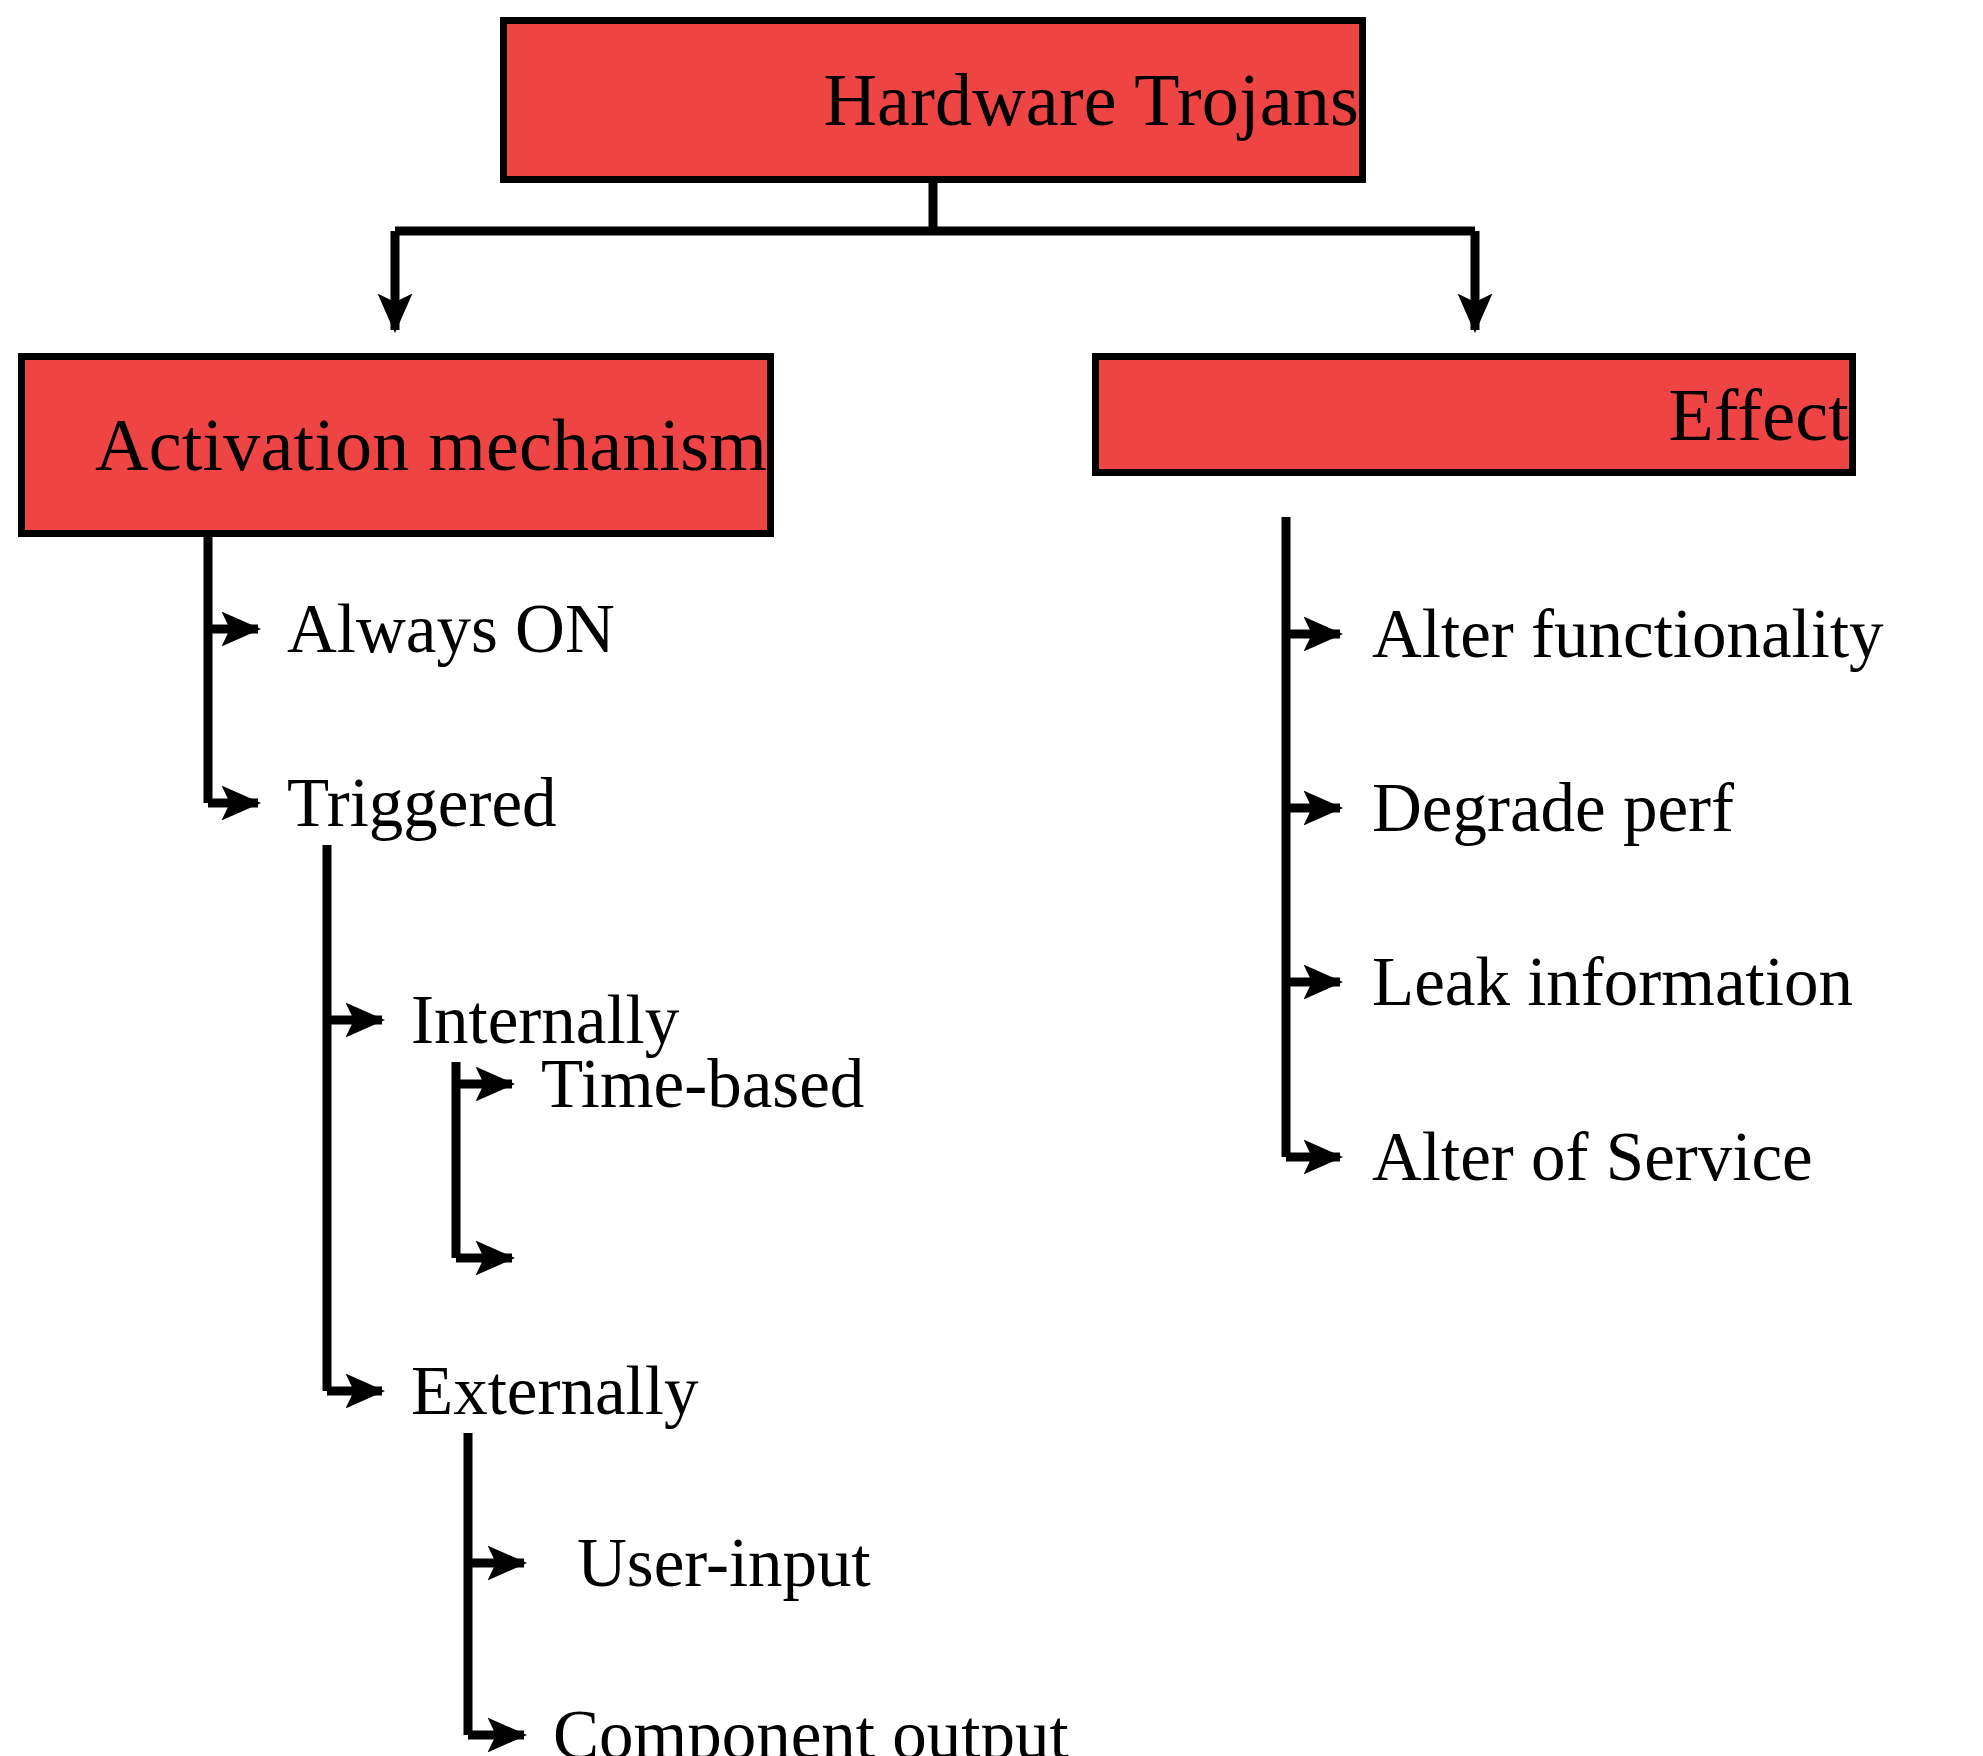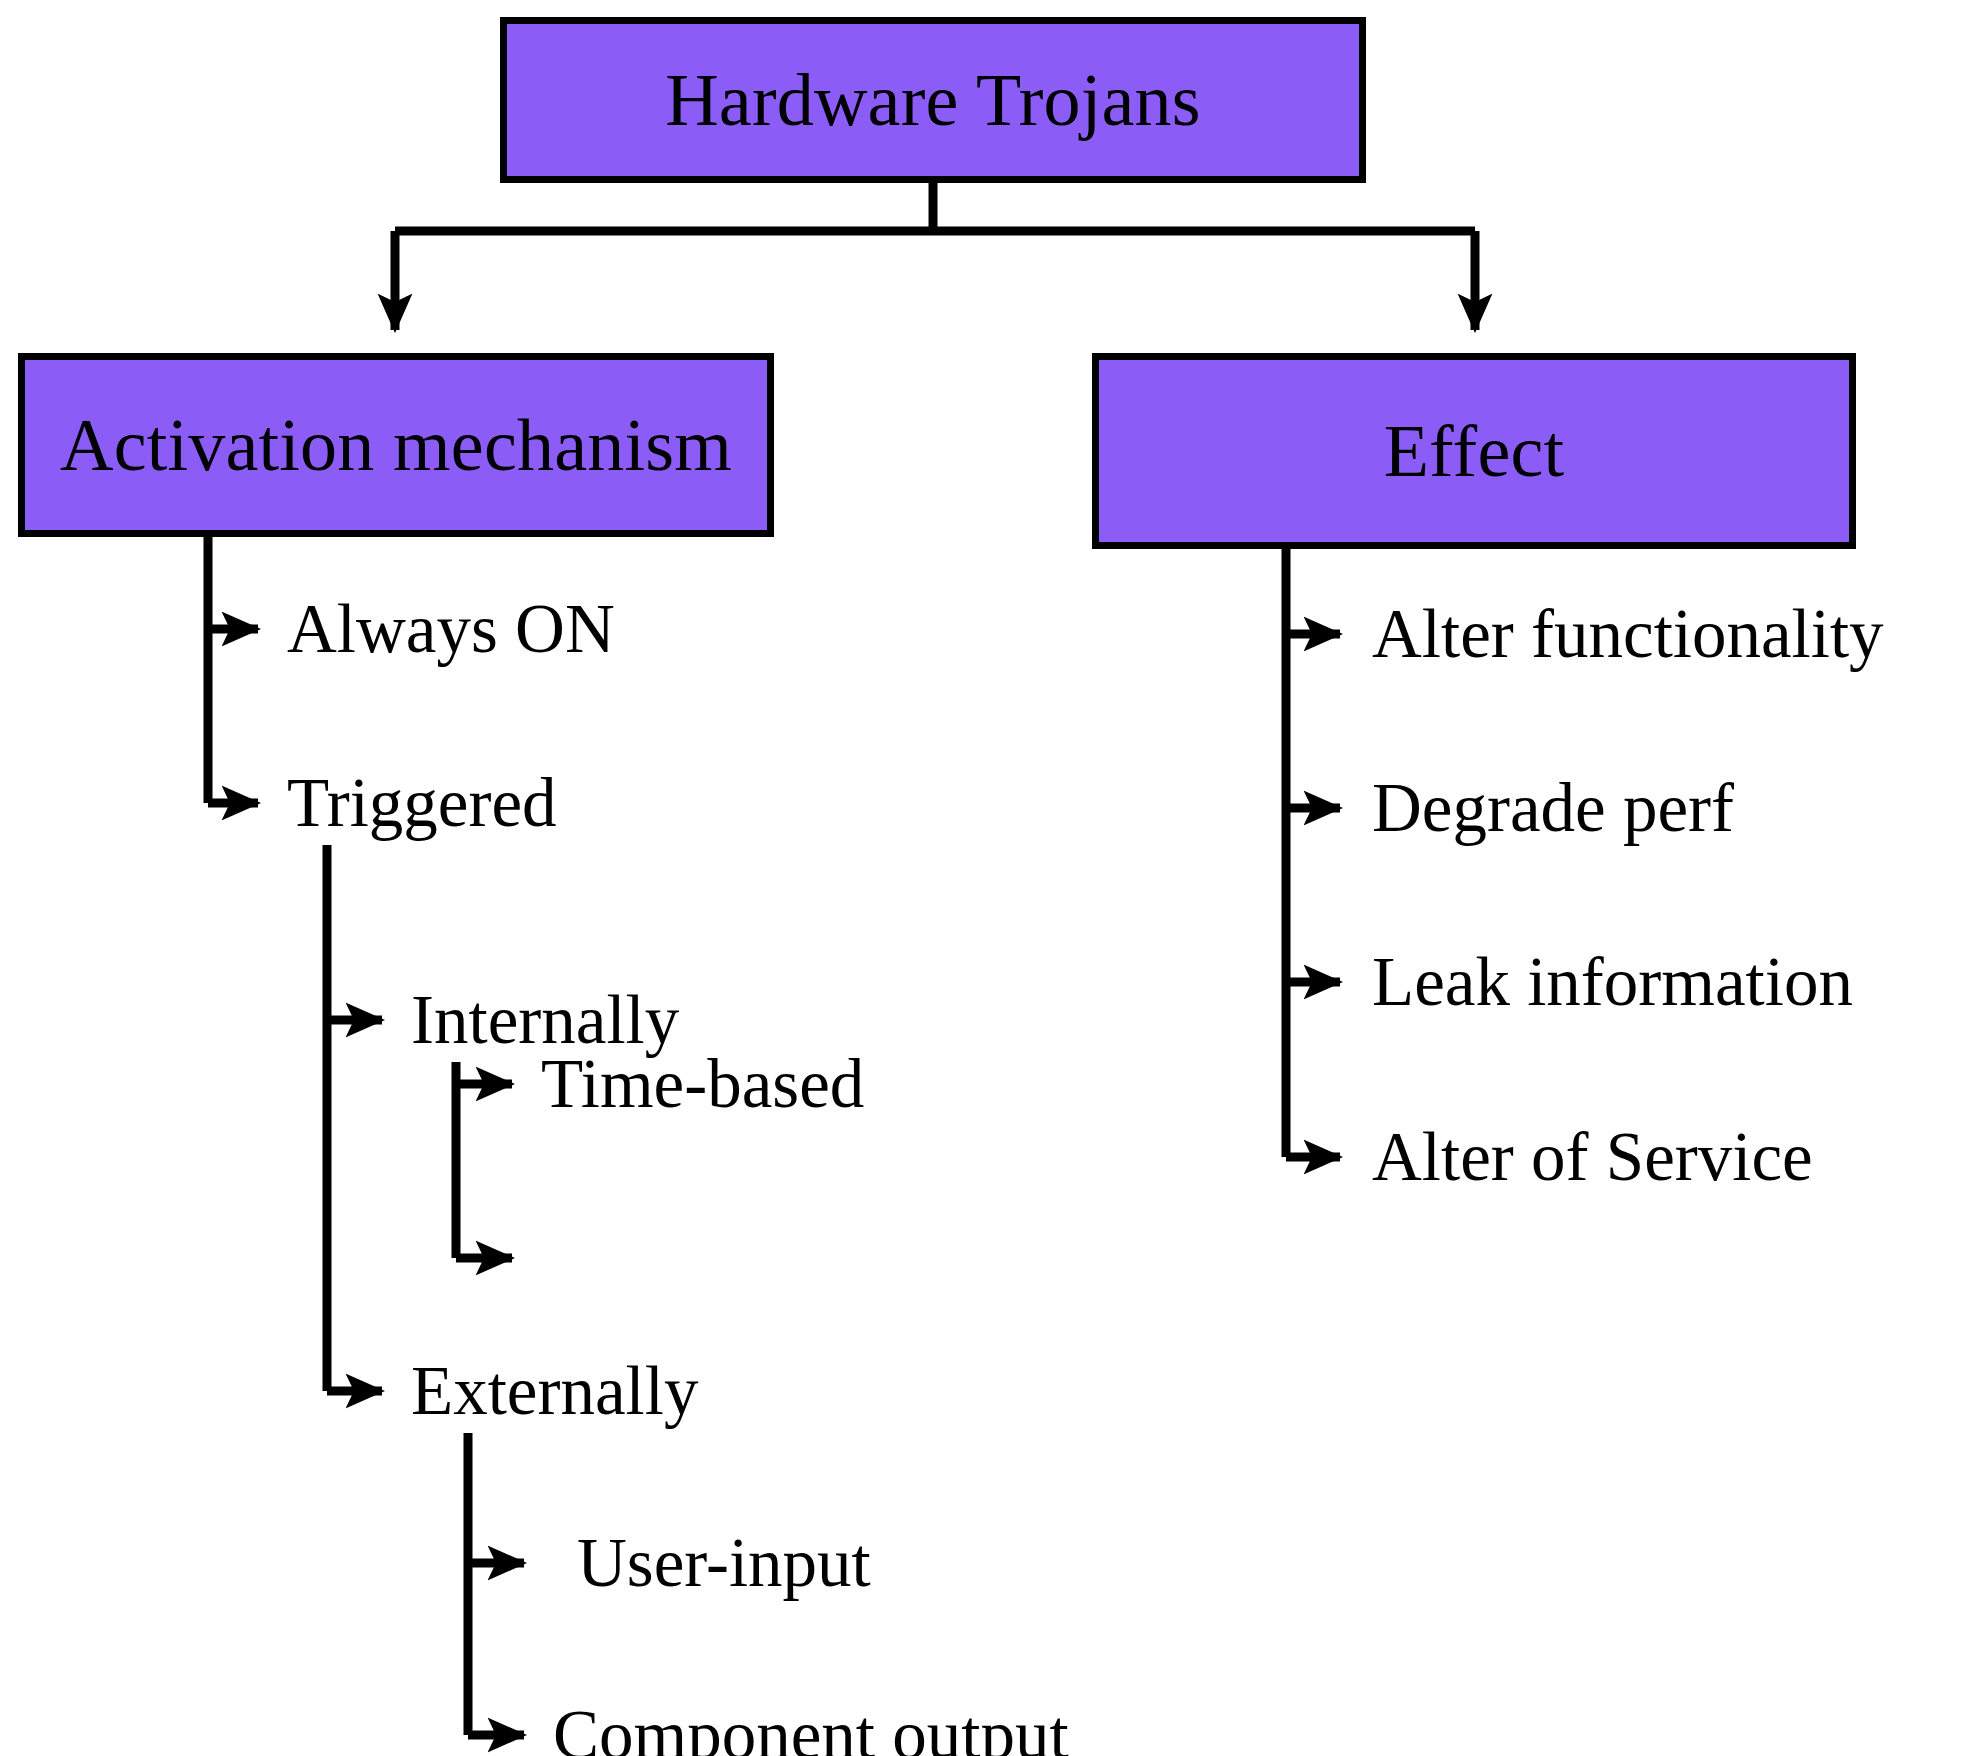--- a/index.html
+++ b/index.html
@@ -22,41 +22,41 @@
     left: 0;
     top: 0;
     width: 1983px;
     height: 1756px;
     pointer-events: none;
   }
   .node-box {
     position: absolute;
     box-sizing: border-box;
     border: 7px solid #000000;
-    background: #8b5cf6;
+    background: #ef4444;
     display: flex;
     align-items: center;
-    justify-content: center;
+    justify-content: flex-end;
   }
   .node-box .label {
     font-size: 74px;
     line-height: 1;
     letter-spacing: 0.2px;
     white-space: nowrap;
   }
   .leaf-label {
     position: absolute;
     font-size: 69px;
     line-height: 1;
     white-space: nowrap;
     transform: translateY(-50%);
   }
   #box-root  { left: 500px;  top: 17px;  width: 866px; height: 166px; }
   #box-act   { left: 18px;   top: 353px; width: 756px; height: 184px; }
-  #box-eff   { left: 1092px; top: 353px; width: 764px; height: 196px; }
+  #box-eff   { left: 1092px; top: 353px; width: 764px; height: 123px; }
 </style>
 </head>
 <body>
 
 <div id="canvas">
 
   <svg class="edges" viewBox="0 0 1983 1756" xmlns="http://www.w3.org/2000/svg">
     <defs>
       <marker id="arrow-right" viewBox="0 0 10 10" refX="9.2" refY="5" markerWidth="4.4" markerHeight="4.4" orient="auto-start-reverse">
         <path d="M 0 0.6 L 10 5 L 0 9.4 L 2.1 5 Z" fill="#000000"></path>

